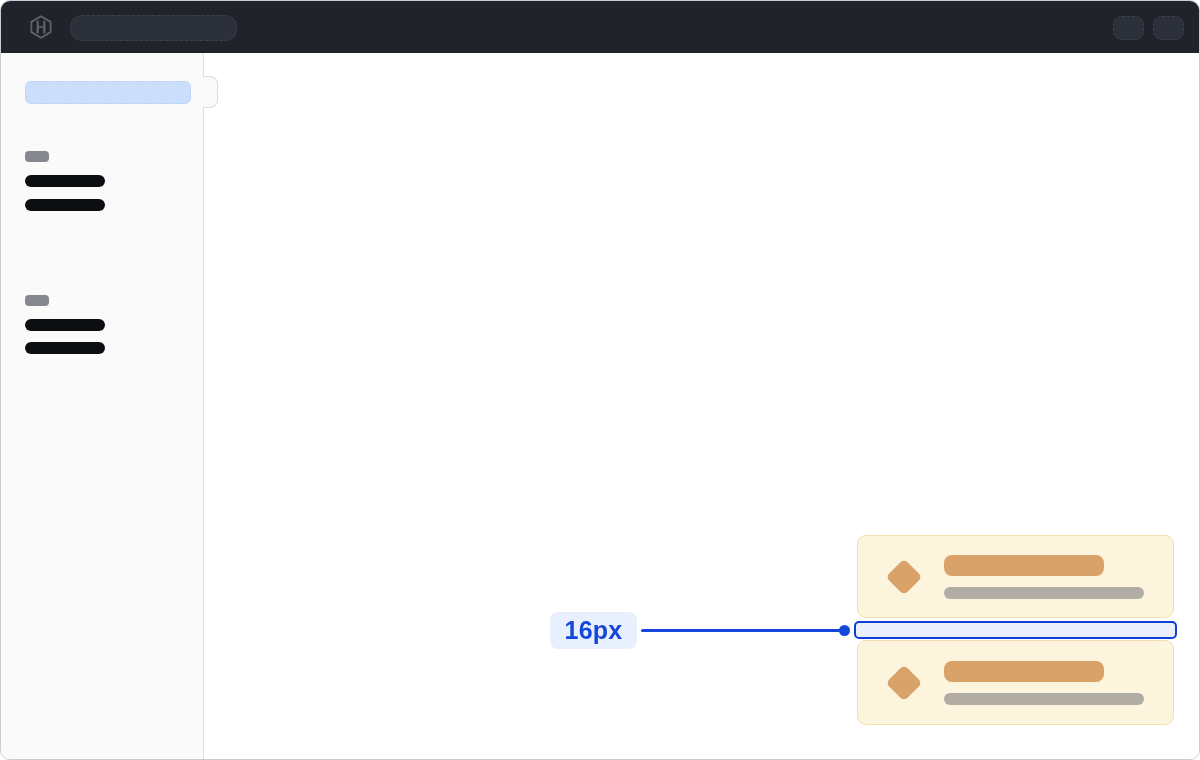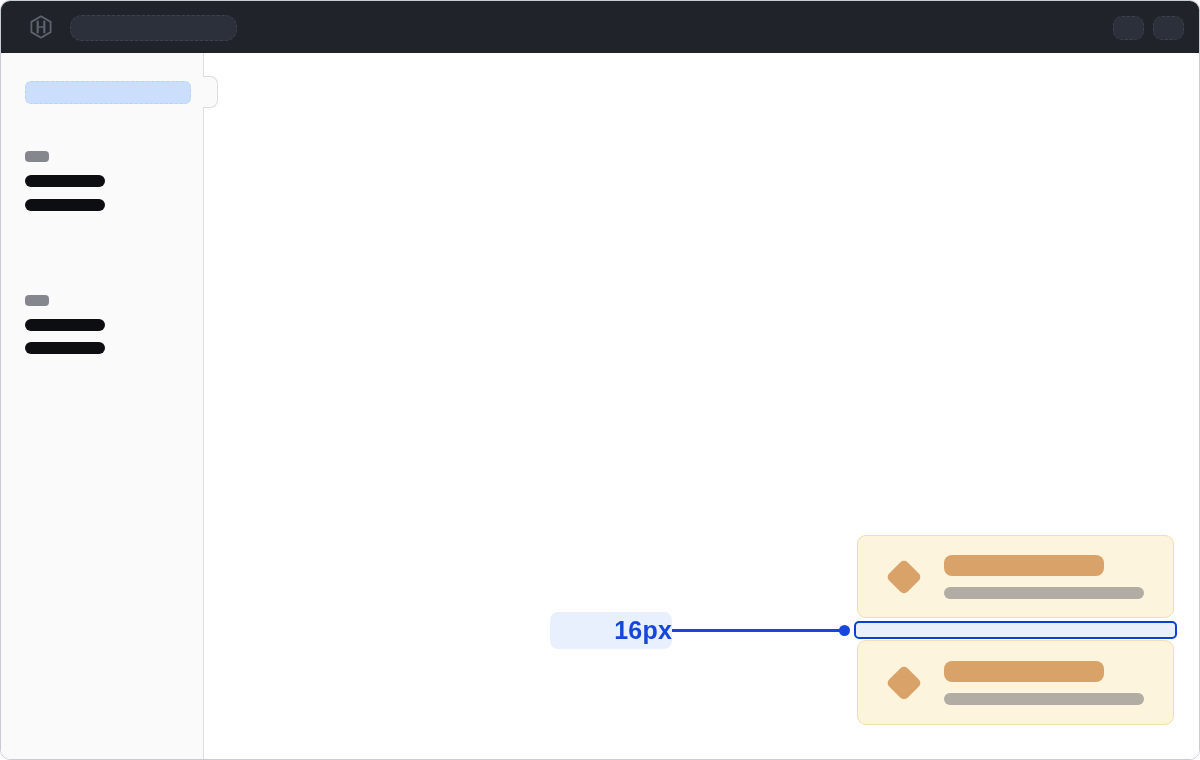--- a/index.html
+++ b/index.html
@@ -40,22 +40,22 @@
     border-radius:5px;background:var(--orange);transform:rotate(45deg);}
   .bars{position:absolute;left:86px;top:50%;transform:translateY(-50%);}
   .tbar{width:160px;height:21px;border-radius:8px;background:var(--orange);margin-bottom:11px;}
   .sbar{width:200px;height:12px;border-radius:6px;background:var(--graybar);}
   
   .gap-rect{position:absolute;left:853px;top:620px;width:323px;height:18px;box-sizing:border-box;
     background:var(--gap-fill);border:2px solid var(--gap-border);border-radius:5px;z-index:2;}
   .m-line{position:absolute;left:640px;top:628px;width:200px;height:3px;background:var(--accent);border-radius:2px;}
   .m-dot{position:absolute;left:838px;top:624px;width:11px;height:11px;border-radius:50%;background:var(--accent);}
   .m-label{position:absolute;left:549px;top:611px;width:87px;height:37px;border-radius:8px;
-    background:var(--label-bg);display:flex;align-items:center;justify-content:flex-end;
-    color:var(--accent);font-size:25px;font-weight:600;letter-spacing:0.2px;padding-left:35px;}
+    background:var(--label-bg);display:flex;align-items:center;justify-content:center;
+    color:var(--accent);font-size:25px;font-weight:600;letter-spacing:0.2px;}
 </style>
 </head>
 <body>
 
 <div class="frame">
 
   <div class="header">
     <svg class="logo" viewBox="0 0 24 24" fill="none" stroke="#5d636e" stroke-width="1.8" stroke-linejoin="round" stroke-linecap="round">
       <path d="M12 1.3 L21.6 6.85 V17.15 L12 22.7 L2.4 17.15 V6.85 Z"></path>
       <path d="M8.7 6.6 V17.4" stroke-width="2.2"></path>

